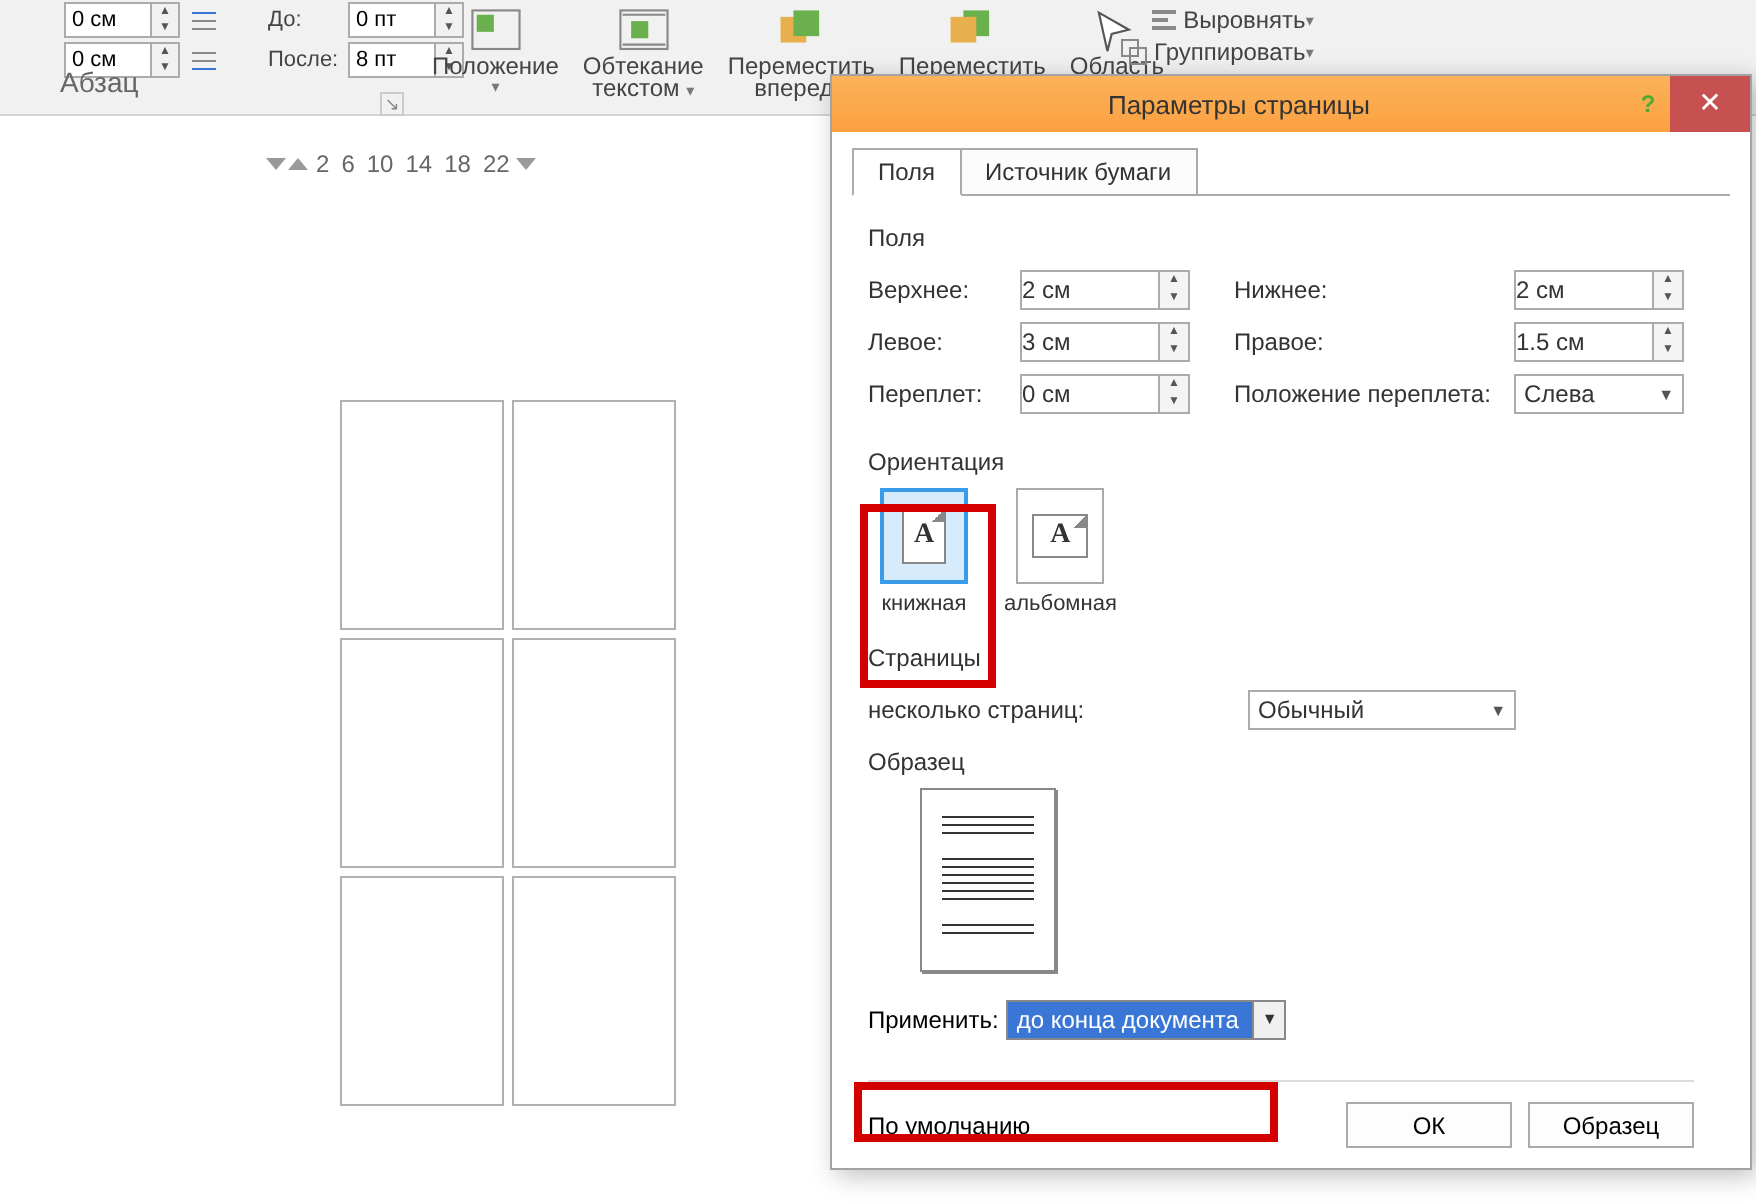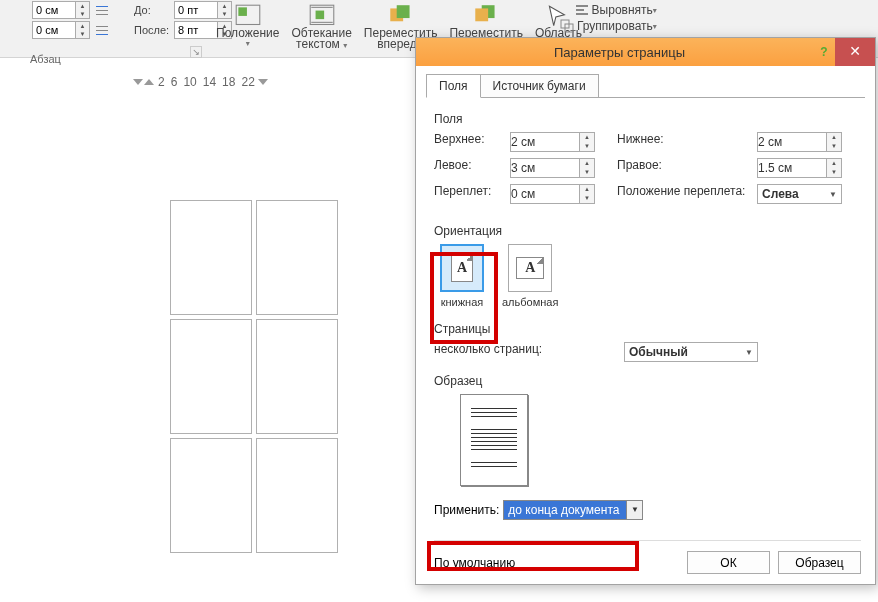--- a/index.html
+++ b/index.html
@@ -16,21 +16,21 @@
 .spinners { position: absolute; left: -10px; top: 0; display: flex; }
 .spcol { display: flex; flex-direction: column; margin-right: 4px; }
 .sprow { display: flex; align-items: center; height: 20px; }
 .sprow .sl { font-size: 11px; color: #444; width: 40px; text-align: right; margin-right: 2px; }
 .sprow .sl2 { font-size: 11px; color: #444; width: 40px; margin-left: 20px; }
 .sbox { width: 44px; height: 18px; border: 1px solid #ababab; background: #fff; display: flex; align-items: center; padding: 0 3px; font-size: 11px; }
 .sbox2 { width: 44px; height: 18px; border: 1px solid #ababab; background: #fff; display: flex; align-items: center; padding: 0 3px; font-size: 11px; }
 .sspin { width: 14px; height: 18px; border: 1px solid #ababab; border-left: none; display: flex; flex-direction: column; }
 .sspin div { flex: 1; text-align: center; font-size: 6px; line-height: 8px; color: #555; }
 .small-icon { width: 16px; height: 16px; margin: 2px 4px 0 0; }
-.gl { position: absolute; left: 30px; top: 53px; font-size: 11px; color: #666; }
+.gl { position: absolute; left: 30px; top: 33px; font-size: 14px; color: #666; }
 .dialog-launcher { position: absolute; left: 190px; top: 46px; font-size: 9px; color: #888; border: 1px solid #ccc; width: 12px; height: 12px; text-align: center; line-height: 10px; }
 
 .arrange-side { position: absolute; left: 560px; top: 2px; color: #444; font-size: 11px; }
 .arrange-side div { display: flex; align-items: center; height: 16px; justify-content: flex-end; }
 .arrange-side .ai { width: 14px; height: 14px; margin-right: 3px; }
 
 
 .ruler { position: absolute; left: 133px; top: 74px; height: 16px; width: 120px; font-size: 9px; color: #666; display: flex; align-items: center; }
 .ruler .tri { width: 0; height: 0; border-left: 5px solid transparent; border-right: 5px solid transparent; border-top: 6px solid #999; margin-right: 1px; }
 .ruler .tri2 { width: 0; height: 0; border-left: 5px solid transparent; border-right: 5px solid transparent; border-bottom: 6px solid #999; margin-right: 1px; }
@@ -47,27 +47,27 @@
 .titlebar .help { width: 22px; text-align: center; color: #5a3; font-weight: bold; cursor: pointer; }
 .titlebar .close { width: 40px; height: 28px; background: #c75050; color: #fff; text-align: center; line-height: 26px; font-size: 14px; cursor: pointer; }
 
 .tabs { display: flex; margin: 8px 0 0 10px; }
 .tab { padding: 4px 12px; border: 1px solid #aaa; background: #fcfcfc; cursor: pointer; margin-right: -1px; color: #333; }
 .tab.active { border-bottom: 1px solid #fff; background: #fff; position: relative; z-index: 2; }
 .tabline { height: 1px; background: #aaa; margin: -1px 10px 0 10px; }
 
 .section { margin: 14px 18px 2px 18px; color: #333; }
 .section .hdr { margin-bottom: 6px; }
-.frow { display: flex; height: 26px; }
+.frow { display: flex; align-items: center; height: 26px; }
 .frow .lab { width: 76px; }
 .frow .lab2 { width: 140px; margin-left: 22px; }
 .finput { width: 70px; height: 20px; border: 1px solid #ababab; padding: 0 0; display: flex; align-items: center; background: #fff; }
 .fspin { width: 15px; height: 20px; border: 1px solid #ababab; border-left: none; display: flex; flex-direction: column; background: #f4f4f4; }
 .fspin div { flex: 1; font-size: 6px; text-align: center; line-height: 8px; color: #555; }
-.fsel { width: 70px; height: 20px; border: 1px solid #ababab; padding: 0 4px; display: flex; align-items: center; justify-content: space-between; background: #fff; font-weight: bold; }
+.fsel { width: 70px; height: 20px; border: 1px solid #ababab; padding: 0 4px; display: flex; align-items: center; justify-content: space-between; background: #fff; }
 .fsel .ar { font-size: 8px; color: #555; }
 
 .orient { display: flex; margin: 4px 0 0 6px; gap: 18px; }
 .orient-item { text-align: center; cursor: pointer; }
 .orient-item .box { width: 44px; height: 48px; border: 1px solid #aaa; background: #fff; display: flex; align-items: center; justify-content: center; margin: 0 auto; }
 .orient-item.sel .box { border: 2px solid #3a9be8; background: #d6ebfb; }
 .orient-item .plab { margin-top: 4px; font-size: 11px; }
 .pg-mini { border: 1px solid #888; background: #fff; position: relative; display: flex; align-items: center; justify-content: center; font-family: serif; font-weight: bold; }
 .pg-mini::before { content: ""; position: absolute; top: 0; right: 0; width: 6px; height: 6px; background: linear-gradient(135deg, #fff 50%, #888 50%); }
 
@@ -77,21 +77,21 @@
 
 .preview { margin: 6px 18px; }
 .preview .pbox { width: 68px; height: 92px; border: 1px solid #888; background: #fff; box-shadow: 1px 1px 0 #888; padding: 10px 10px; }
 .preview .pbox .l { height: 1px; background: #333; margin: 3px 0; }
 
 .apply-row { display: flex; align-items: center; margin: 14px 18px 0 18px; }
 .apply-row .lab { margin-right: 4px; }
 .apply-sel { flex: 0 0 140px; height: 20px; border: 1px solid #888; background: #3a76d6; color: #fff; display: flex; align-items: center; padding: 0 4px; justify-content: space-between; }
 .apply-sel .ar { width: 16px; height: 18px; background: #f0f0f0; color: #333; text-align: center; font-size: 8px; line-height: 18px; margin-right: -4px; border-left: 1px solid #888; }
 
-.dlg-btns { position: absolute; bottom: 10px; left: 18px; right: 14px; display: flex; align-items: center; border-top: 1px solid #ddd; padding-top: 10px; }
+.dlg-btns { position: absolute; bottom: 10px; left: 18px; right: 28px; display: flex; align-items: center; border-top: 1px solid #ddd; padding-top: 10px; }
 .dlg-btns .def { text-decoration: underline; cursor: pointer; }
 .dlg-btns .sp { flex: 1; }
 .dlg-btns button { width: 83px; height: 23px; border: 1px solid #ababab; background: #fdfdfd; cursor: pointer; margin-left: 8px; }
 </style>
 </head>
 <body>
 
 <div class="ribbon">
   <div class="spinners">
     <div class="spcol">

